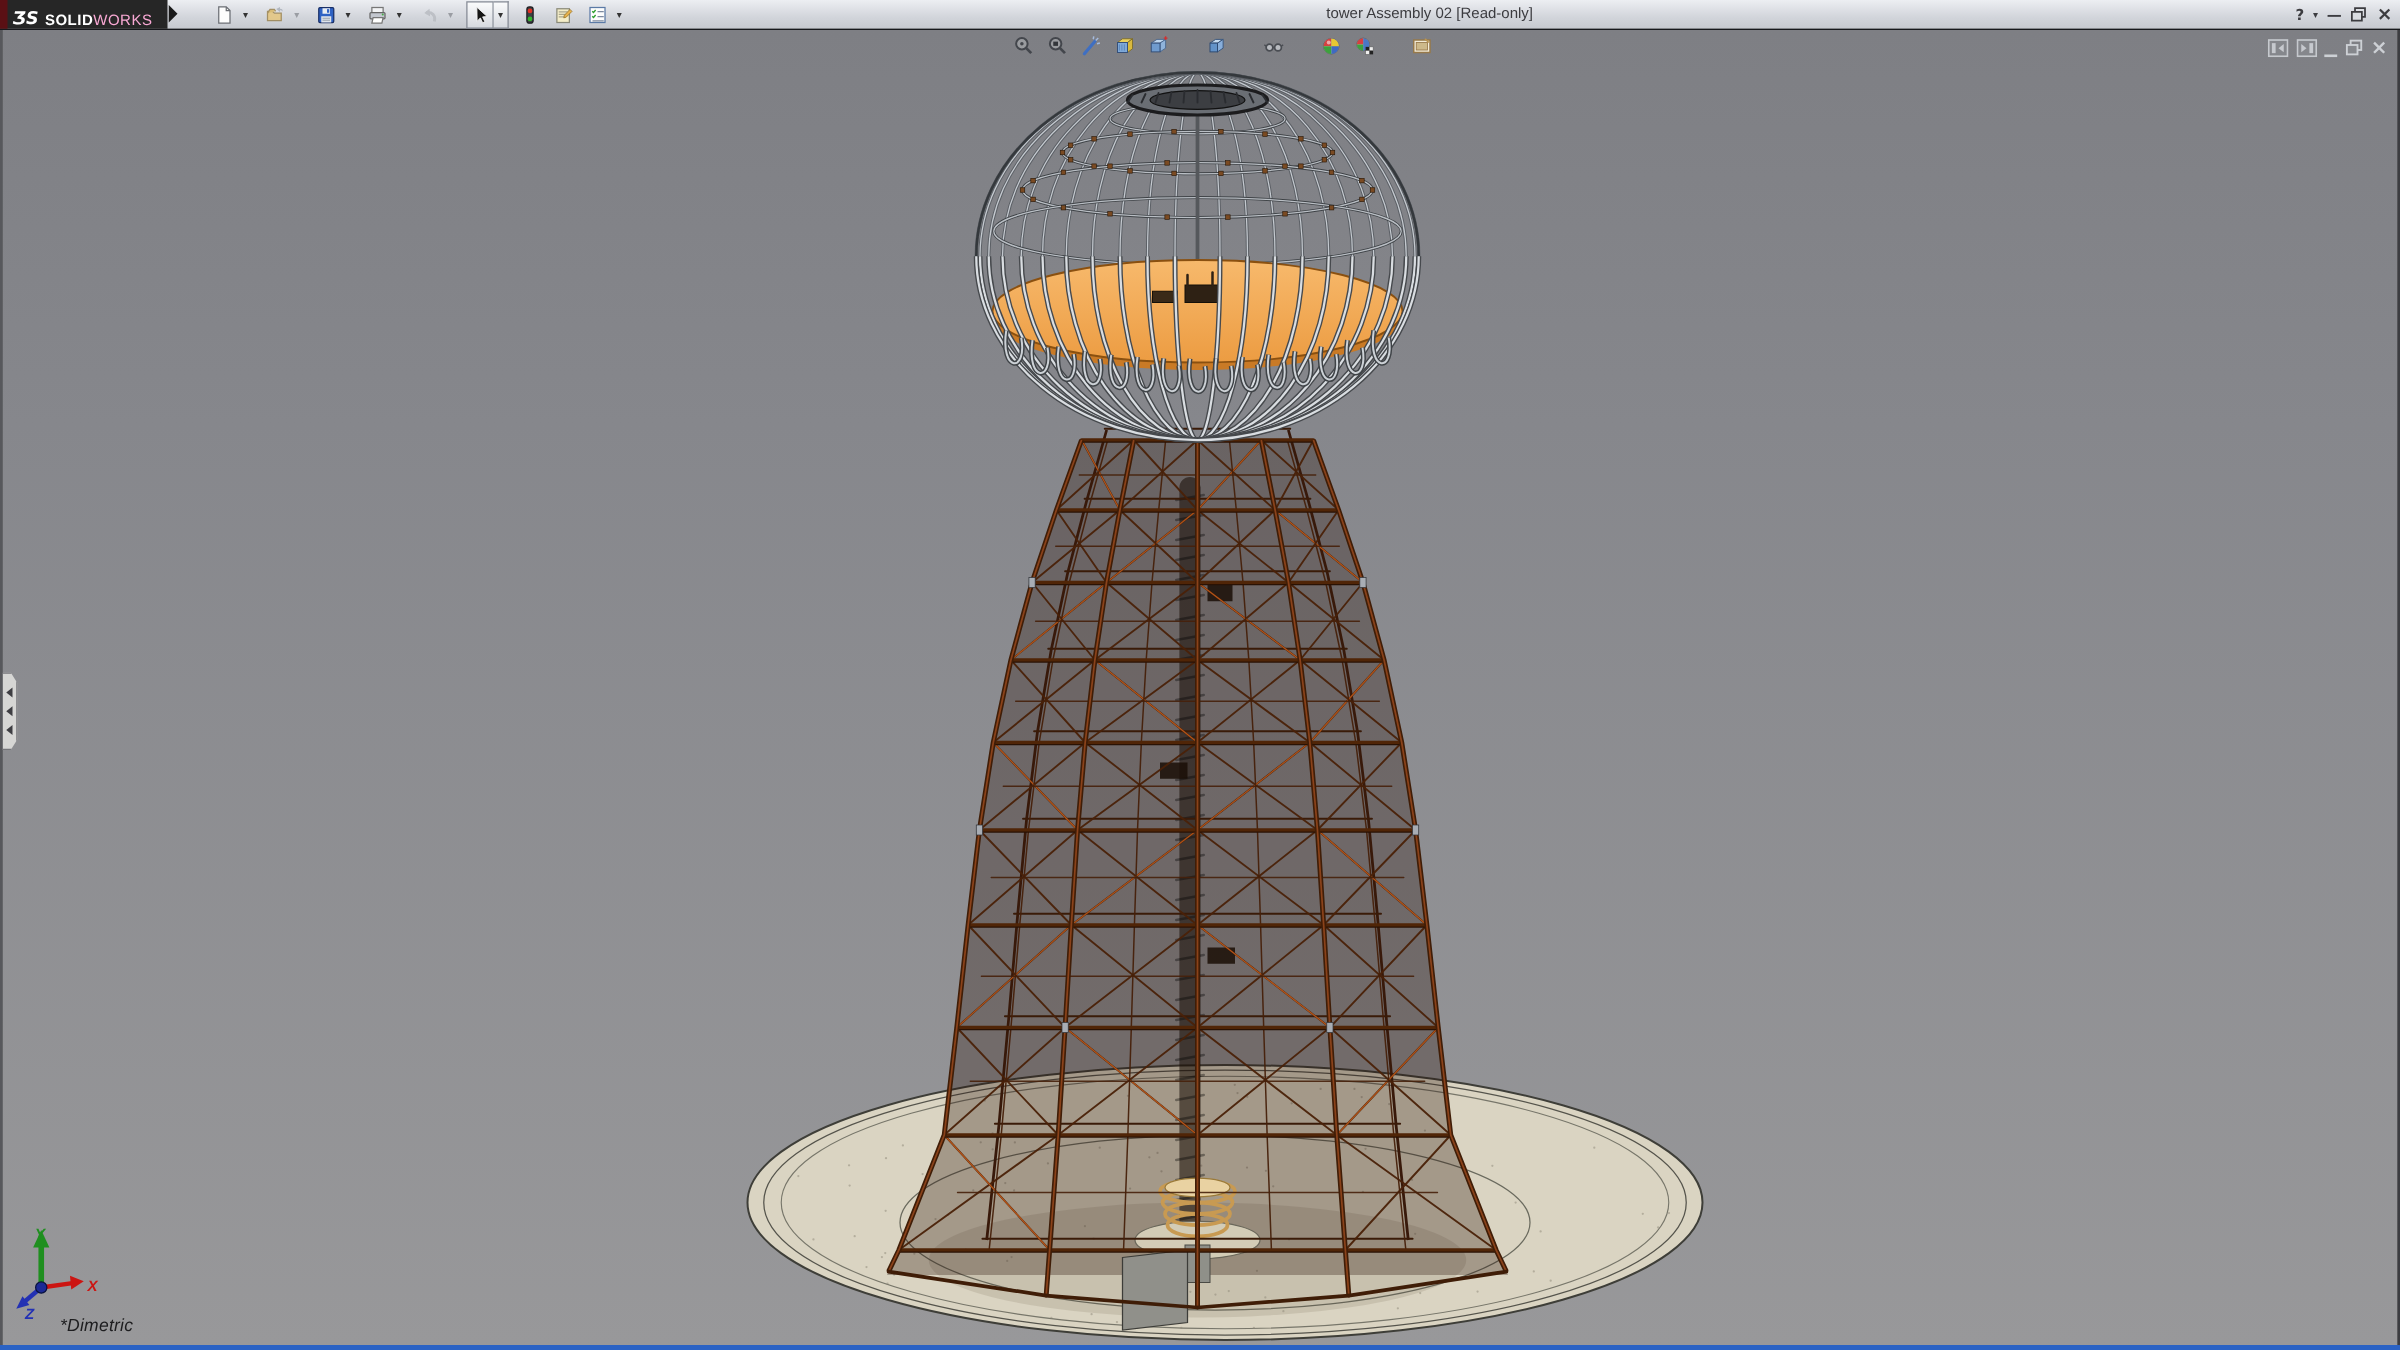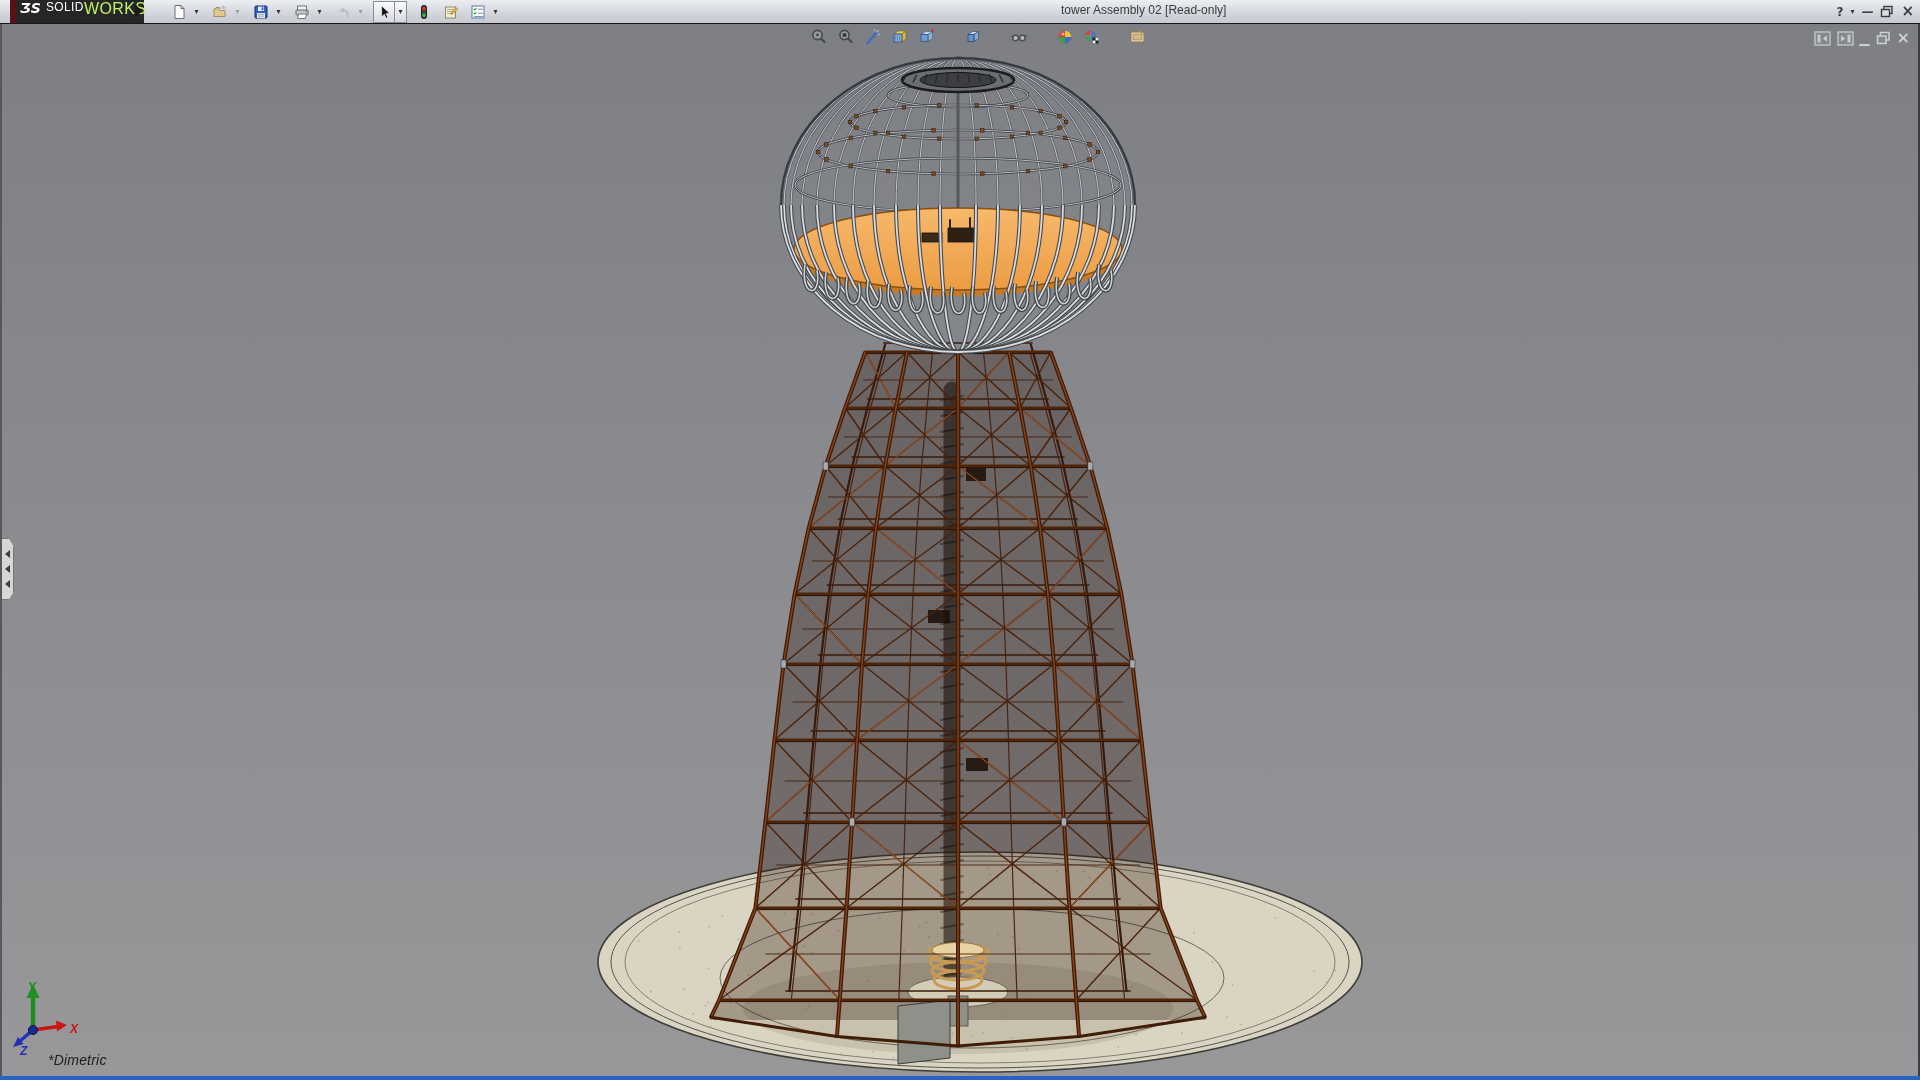--- a/index.html
+++ b/index.html
@@ -2,26 +2,26 @@
 <html><head>
 <meta charset="utf-8">
 <style>
   html,body{margin:0;padding:0;background:#555;}
   .app{position:relative;width:1920px;height:1080px;overflow:hidden;
        font-family:"Liberation Sans","DejaVu Sans",sans-serif;user-select:none;}
   
   .titlebar{position:absolute;left:0;top:0;width:1920px;height:23px;
     background:linear-gradient(#eceef2,#d2d5db 60%,#c6c9cf);border-bottom:1px solid #17181c;}
   .brand{position:absolute;left:0;top:0;height:23px;width:134px;background:#262626;
-    display:flex;align-items:flex-start;padding-left:10px;box-sizing:border-box;margin-left:10px;}
+    display:flex;align-items:flex-end;padding-left:10px;box-sizing:border-box;}
   .brand-red{position:absolute;left:0;top:0;width:6px;height:23px;background:#5a1014;}
   .brand-mark{color:#fff;font-style:italic;font-weight:bold;font-size:14px;margin-right:5px;
     font-family:"DejaVu Sans",sans-serif;}
-  .brand-solid{color:#fff;font-weight:normal;font-size:12px;letter-spacing:.4px;}
-  .brand-works{color:#bef264;font-weight:normal;font-size:16px;letter-spacing:.4px;}
+  .brand-solid{color:#fff;font-weight:bold;font-size:12px;letter-spacing:.4px;}
+  .brand-works{color:#f9a8d4;font-weight:normal;font-size:12px;letter-spacing:.4px;}
   .brand-flyout{position:absolute;left:135px;top:4px;width:0;height:0;
     border-top:7px solid transparent;border-bottom:7px solid transparent;border-left:7px solid #1a1a1a;}
   .stdbar{position:absolute;left:168px;top:0;height:23px;display:flex;align-items:center;}
   .tb{width:20px;height:20px;display:flex;align-items:center;justify-content:center;border:1px solid transparent;}
   .tb.disabled{opacity:.85;}
   .caret{font-family:"DejaVu Sans",sans-serif;font-size:8px;color:#333;width:11px;height:20px;
     display:flex;align-items:center;justify-content:center;border:1px solid transparent;margin-right:6px;}
   .caret.disabled{color:#9a9da3;}
   .tb.pressed{background:linear-gradient(#fafbfc,#d6d9df);border:1px solid #878c96;}
   .caret.pressed{background:linear-gradient(#fafbfc,#d6d9df);border:1px solid #878c96;border-left:none;margin-right:6px;}

